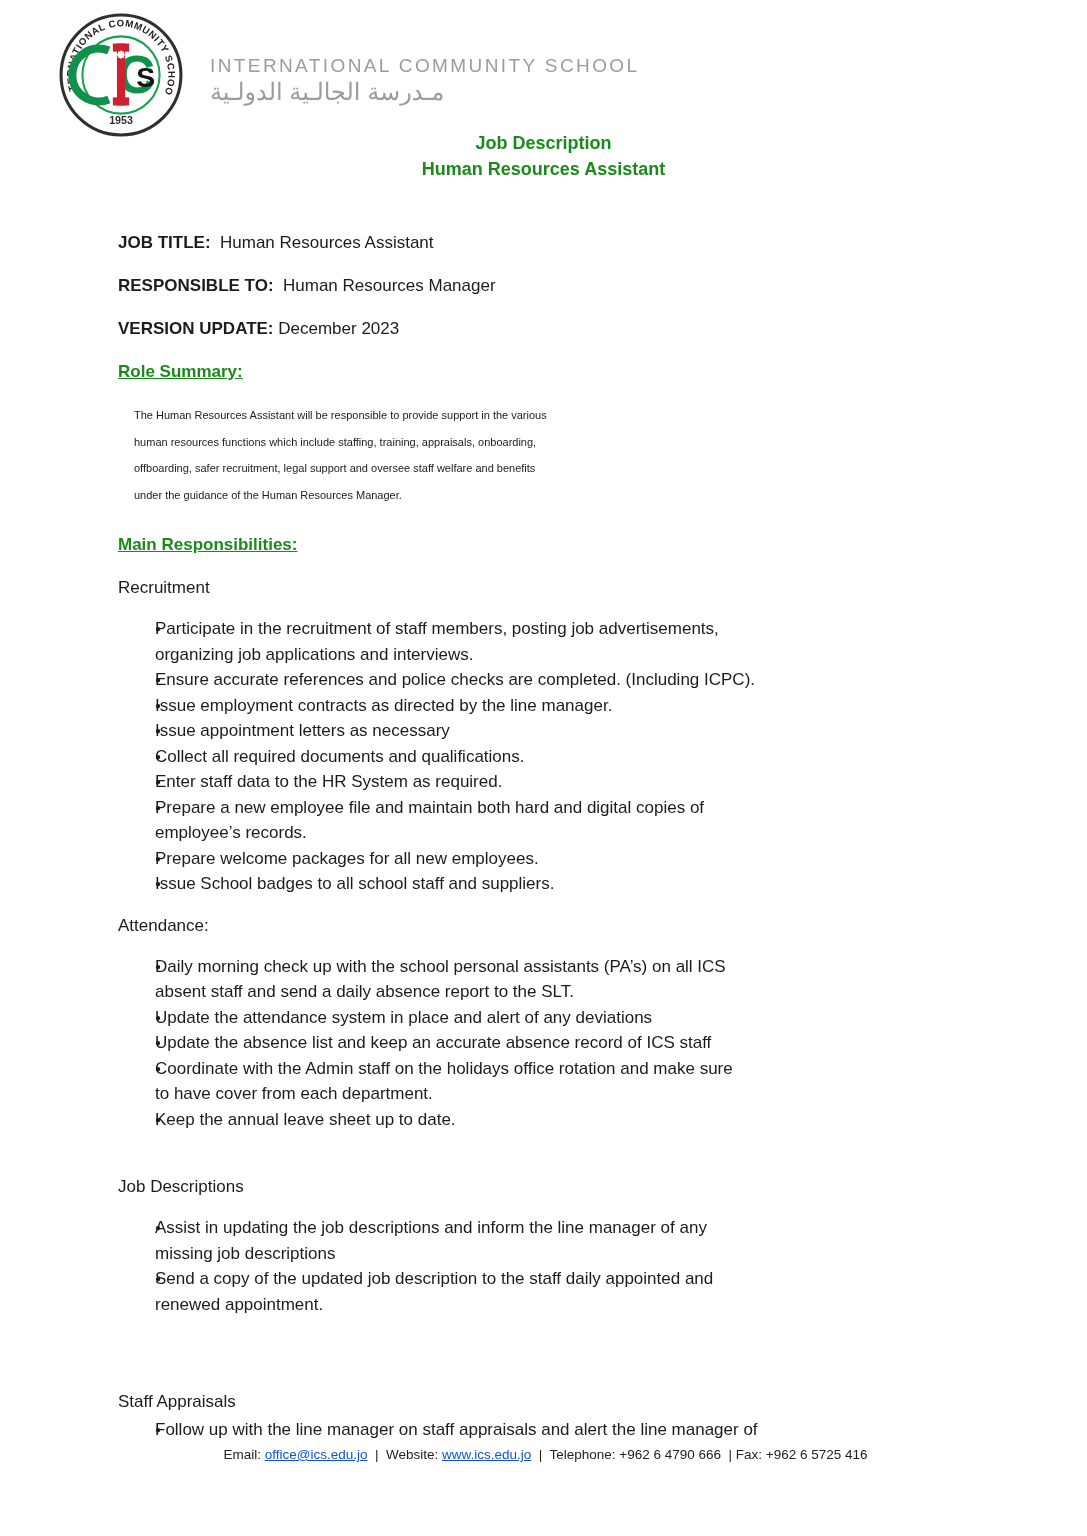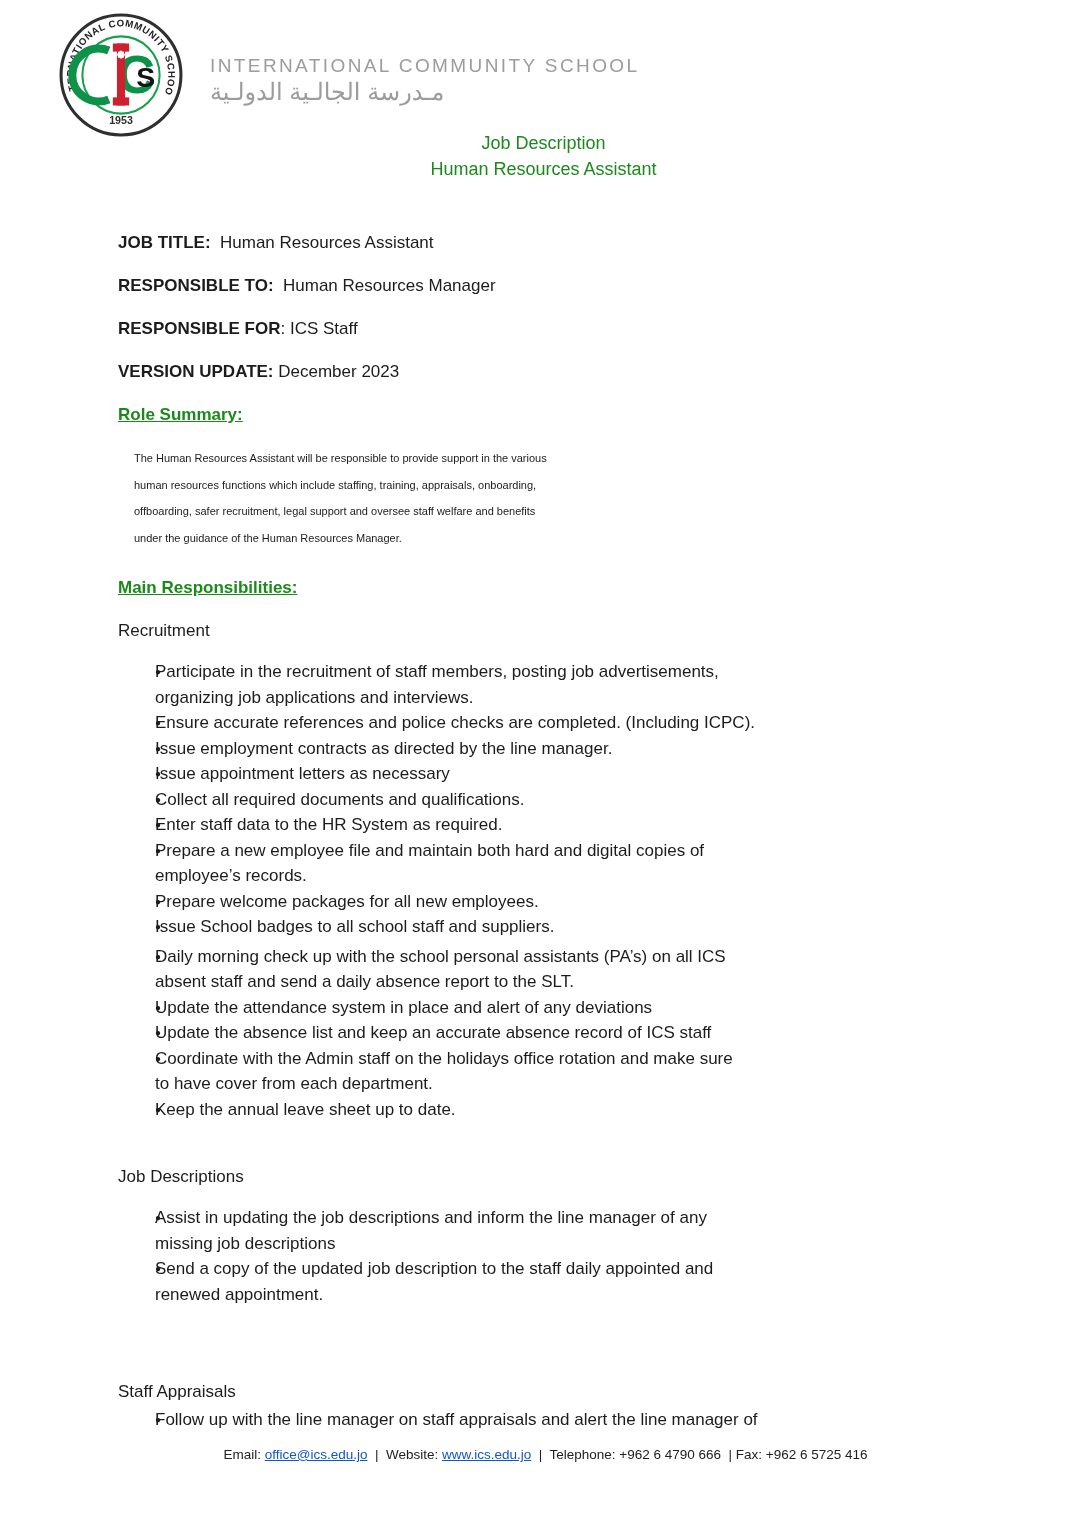--- a/index.html
+++ b/index.html
@@ -19,21 +19,21 @@
   .school-name .en {
     color: #9c9c9c; font-size: 19px; font-weight: 500;
     letter-spacing: 2.4px; line-height: 23px;
   }
   .school-name .ar {
     color: #9c9c9c; font-size: 24px; font-weight: 500;
     line-height: 30px; direction: rtl; text-align: left; width: fit-content;
   }
   .doc-title {
     position: absolute; top: 130px; left: 0; width: 100%;
-    text-align: center; color: #1b8a1b; font-weight: 400;
+    text-align: center; color: #1b8a1b; font-weight: 700;
     font-size: 18px; line-height: 26px;
   }
   
   .content { padding: 30px 120px 0 118px; }
   .meta { font-size: 17px; line-height: 25px; margin: 0 0 18px; }
   .meta b { font-weight: 700; }
   .meta span { white-space: pre-wrap; }
   .green-heading {
     color: #1b8a1b; font-weight: 700; text-decoration: underline;
     font-size: 17px; line-height: 25px; margin: 0 0 18px;
@@ -96,23 +96,20 @@
 
 <div class="content">
 
   <div class="meta">
     <b>JOB TITLE:</b><span>  Human Resources Assistant</span>
   </div>
   <div class="meta">
     <b>RESPONSIBLE TO:</b><span>  Human Resources Manager</span>
   </div>
   <div class="meta">
-    <b>RESPONSIBLE FOR</b><span>: ICS Staff</span>
-  </div>
-  <div class="meta">
     <b>VERSION UPDATE:</b><span> December 2023</span>
   </div>
 
   <div class="green-heading">Role Summary:</div>
   <div class="para">The Human Resources Assistant will be responsible to provide support in the various
 human resources functions which include staffing, training, appraisals, onboarding,
 offboarding, safer recruitment, legal support and oversee staff welfare and benefits
 under the guidance of the Human Resources Manager.</div>
 
   <div class="green-heading" style="margin-top:24px;">Main Responsibilities:</div>
@@ -152,20 +149,21 @@
     <div class="li">
         <span class="dot">●</span>
         <span class="li-text">Prepare welcome packages for all new employees.</span>
       </div>
     <div class="li">
         <span class="dot">●</span>
         <span class="li-text">Issue School badges to all school staff and suppliers.</span>
       </div>
   </div>
 
+  <div class="sub-heading">Attendance:</div>
   <div class="list">
     <div class="li">
         <span class="dot">●</span>
         <span class="li-text">Daily morning check up with the school personal assistants (PA’s) on all ICS
 absent staff and send a daily absence report to the SLT.</span>
       </div>
     <div class="li">
         <span class="dot">●</span>
         <span class="li-text">Update the attendance system in place and alert of any deviations</span>
       </div>

